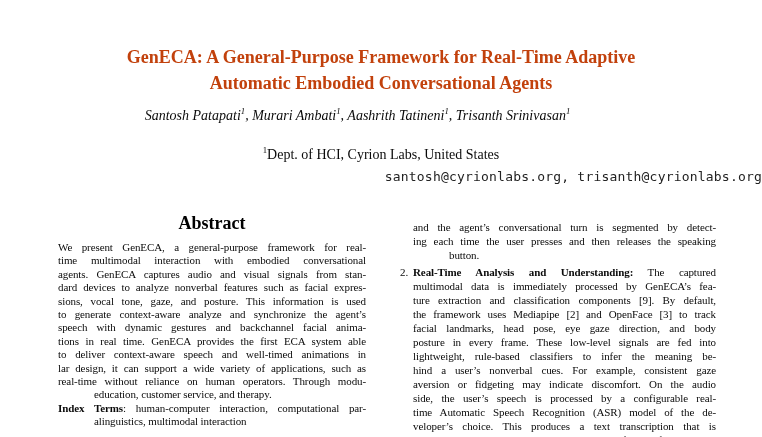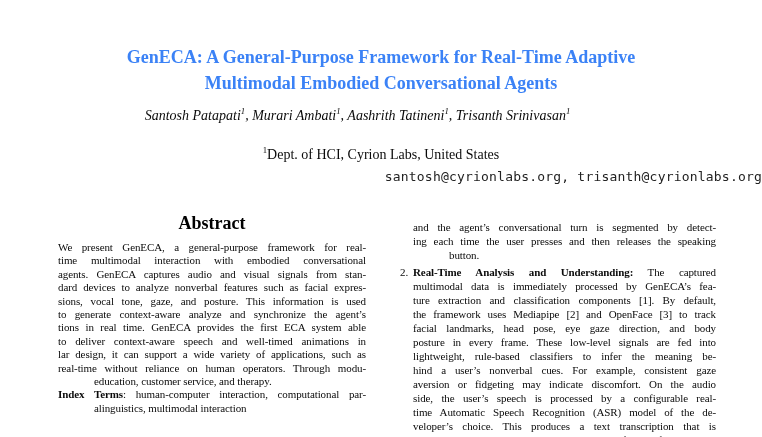--- a/index.html
+++ b/index.html
@@ -3,21 +3,21 @@
 <meta charset="utf-8">
 <style>
   html,body{margin:0;padding:0;background:#ffffff;}
   .page{
     position:relative;width:762px;height:437px;overflow:hidden;
     background:#ffffff;color:#0a0a0a;
     font-family:"Liberation Serif",serif;
   }
   .title{
     position:absolute;top:44px;left:0;width:762px;text-align:center;
-    font-weight:bold;font-size:18px;line-height:26px;color:#3b82f6;
+    font-weight:bold;font-size:18px;line-height:26px;color:#c2410c;
   }
   .authors{
     position:absolute;top:107px;left:0;width:715px;text-align:center;
     font-style:italic;font-size:14px;line-height:17px;
   }
   .affil{
     position:absolute;top:146px;left:0;width:762px;text-align:center;
     font-size:14px;line-height:17px;
   }
   .emails{
@@ -42,53 +42,54 @@
   .item-start{position:relative;margin-top:3px;}
   .num{position:absolute;left:-13px;top:0;font-weight:normal;}
 </style>
 </head>
 <body>
 
 <div class="page">
 
   <div class="title">
     <div>GenECA: A General-Purpose Framework for Real-Time Adaptive</div>
-    <div>Multimodal Embodied Conversational Agents</div>
+    <div>Automatic Embodied Conversational Agents</div>
   </div>
 
   <div class="authors"><span></span><span>Santosh Patapati</span><sup>1</sup><span>, </span><span>Murari Ambati</span><sup>1</sup><span>, </span><span>Aashrith Tatineni</span><sup>1</sup><span>, </span><span>Trisanth Srinivasan</span><sup>1</sup></div>
 
   <div class="affil"><sup>1</sup><span>Dept. of HCI, Cyrion Labs, United States</span></div>
 
   <div class="emails">santosh@cyrionlabs.org, trisanth@cyrionlabs.org</div>
 
   <div class="col col-left">
     <div class="abs-head">Abstract</div>
     <div class="ln j">We present GenECA, a general-purpose framework for real-</div>
     <div class="ln j">time multimodal interaction with embodied conversational</div>
     <div class="ln j">agents. GenECA captures audio and visual signals from stan-</div>
     <div class="ln j">dard devices to analyze nonverbal features such as facial expres-</div>
     <div class="ln j">sions, vocal tone, gaze, and posture. This information is used</div>
     <div class="ln j">to generate context-aware analyze and synchronize the agent’s</div>
+    <div class="ln j">speech with dynamic gestures and backchannel facial anima-</div>
     <div class="ln j">tions in real time. GenECA provides the first ECA system able</div>
     <div class="ln j">to deliver context-aware speech and well-timed animations in</div>
     <div class="ln j">lar design, it can support a wide variety of applications, such as</div>
     <div class="ln j">real-time without reliance on human operators. Through modu-</div>
     <div class="ln l">education, customer service, and therapy.</div>
     <div class="ln j"><span class="b">Index Terms</span><span>: human-computer interaction, computational par-</span></div>
     <div class="ln l">alinguistics, multimodal interaction</div>
   </div>
 
   <div class="col col-right">
     <div class="ln j">and the agent’s conversational turn is segmented by detect-</div>
     <div class="ln j">ing each time the user presses and then releases the speaking</div>
     <div class="ln l">button.</div>
     <div class="ln j item-start"><span class="num">2.</span><span class="b">Real-Time Analysis and Understanding:</span><span> The captured</span></div>
     <div class="ln j">multimodal data is immediately processed by GenECA’s fea-</div>
-    <div class="ln j">ture extraction and classification components [1]. By default,</div>
+    <div class="ln j">ture extraction and classification components [9]. By default,</div>
     <div class="ln j">the framework uses Mediapipe [2] and OpenFace [3] to track</div>
     <div class="ln j">facial landmarks, head pose, eye gaze direction, and body</div>
     <div class="ln j">posture in every frame. These low-level signals are fed into</div>
     <div class="ln j">lightweight, rule-based classifiers to infer the meaning be-</div>
     <div class="ln j">hind a user’s nonverbal cues. For example, consistent gaze</div>
     <div class="ln j">aversion or fidgeting may indicate discomfort. On the audio</div>
     <div class="ln j">side, the user’s speech is processed by a configurable real-</div>
     <div class="ln j">time Automatic Speech Recognition (ASR) model of the de-</div>
     <div class="ln j">veloper’s choice. This produces a text transcription that is</div>
     <div class="ln l">analyzed alongside nonverbal signals before the framework</div>

